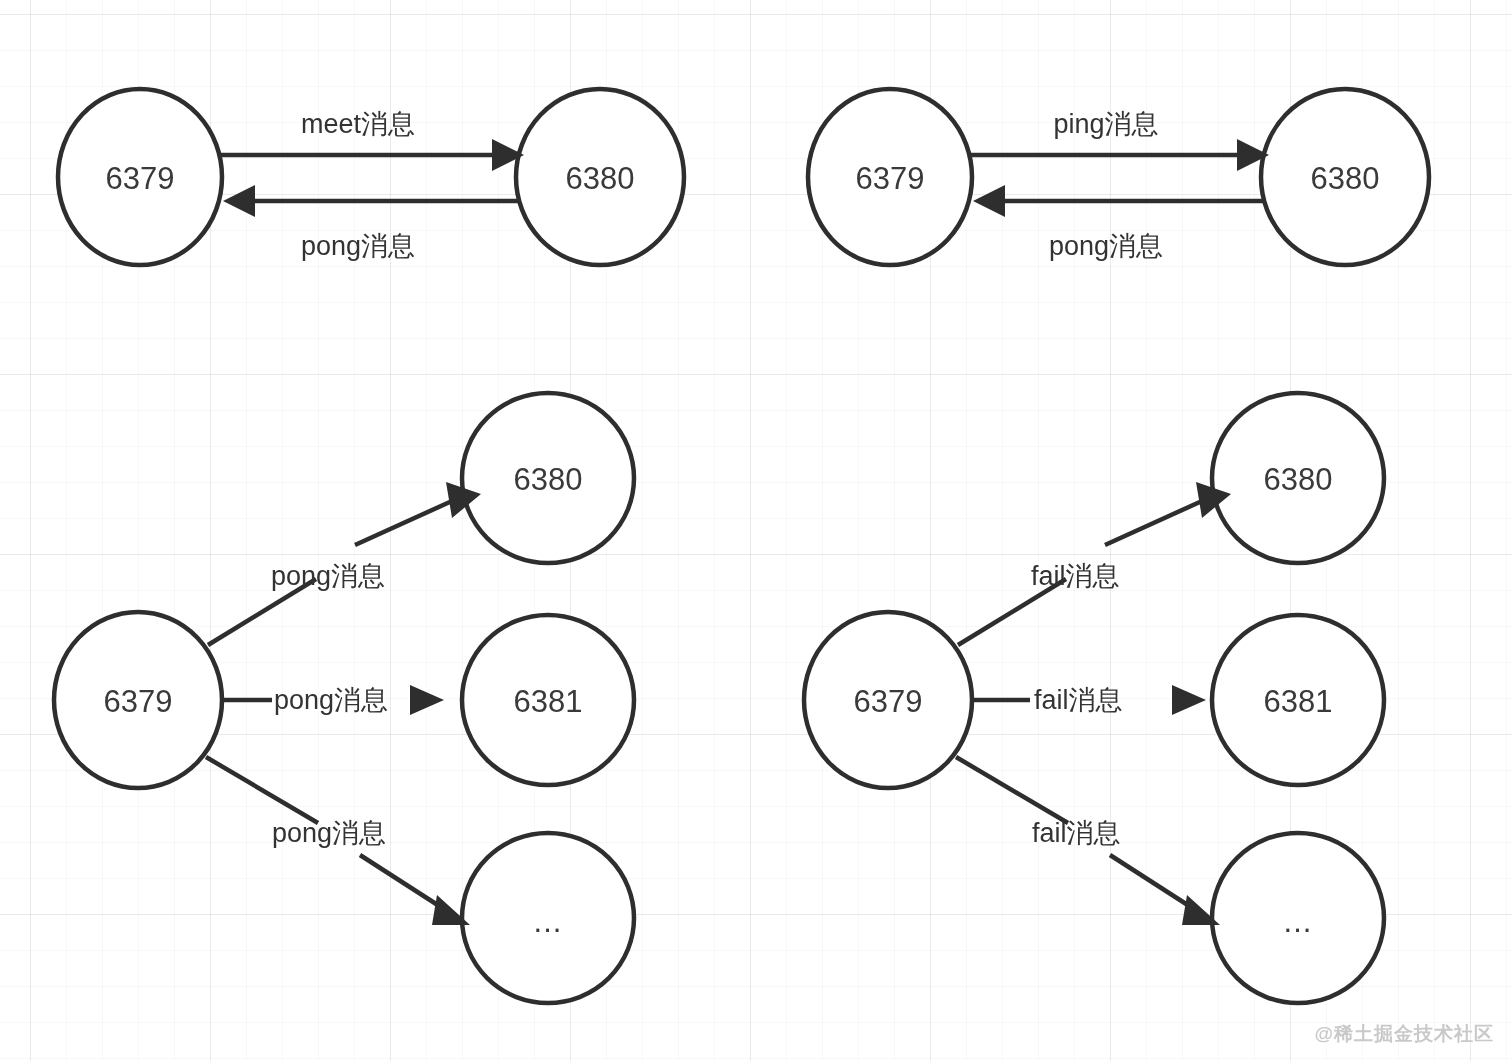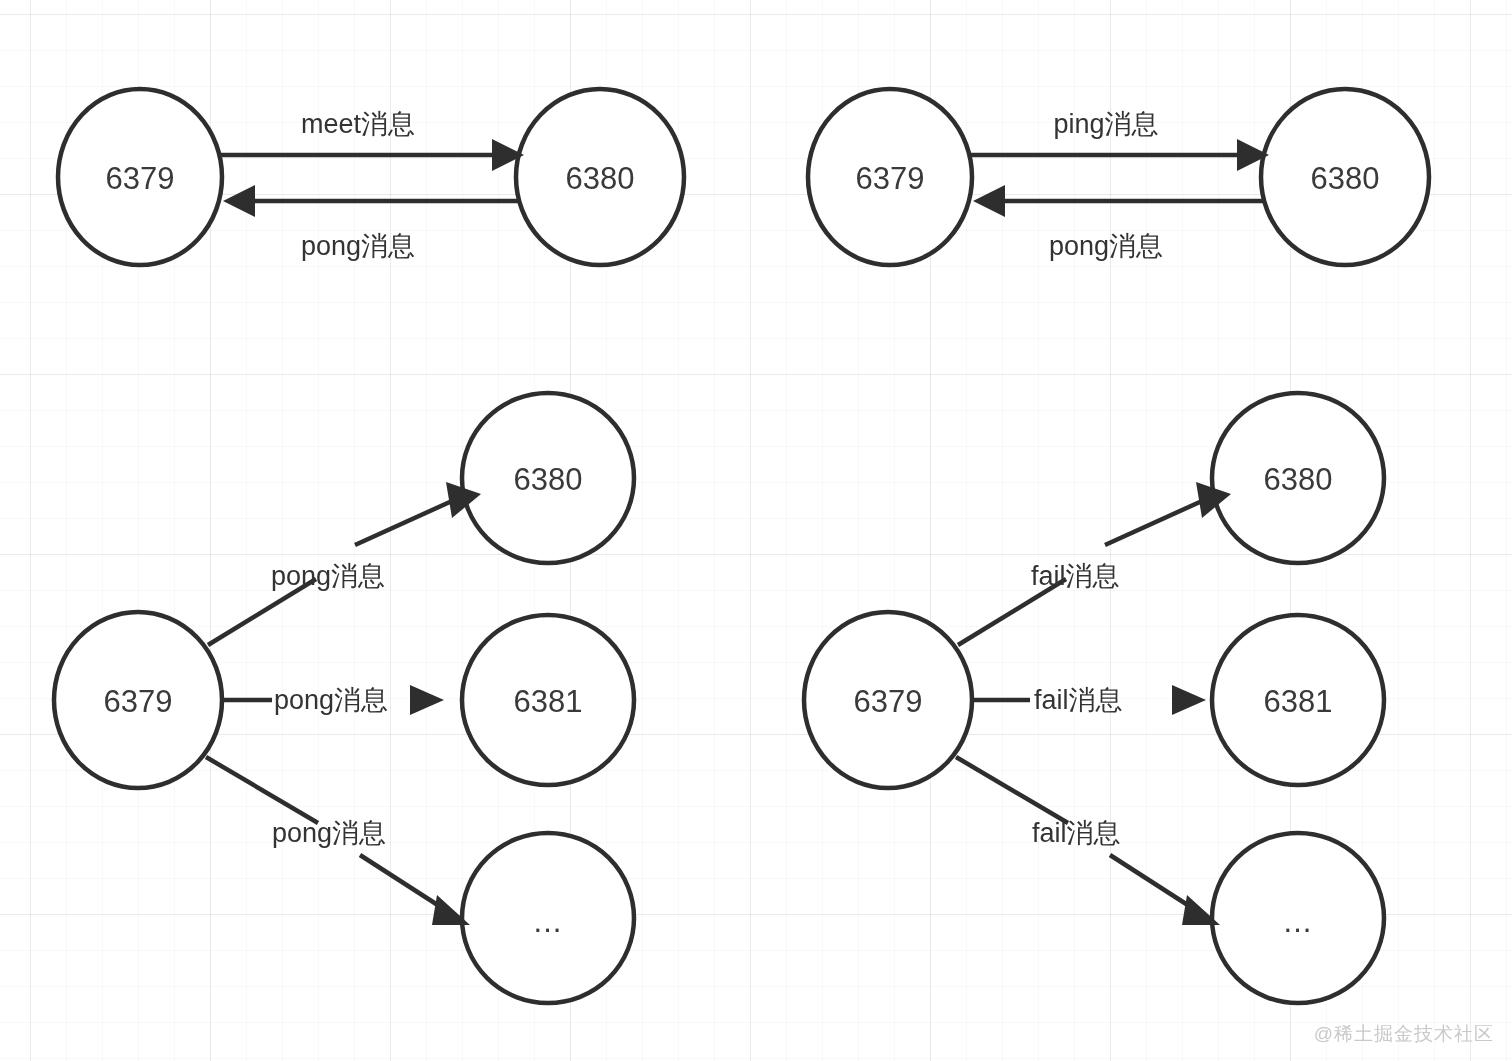--- a/index.html
+++ b/index.html
@@ -73,20 +73,21 @@
   .edge-label.start { text-anchor: start; }
   .watermark {
     position: absolute;
     right: 18px;
     bottom: 14px;
     font-family: "Liberation Sans", "DejaVu Sans", sans-serif;
     font-size: 19px;
     color: #c9c9c9;
     letter-spacing: 1px;
     user-select: none;
+    font-weight: bold;
   }
 </style>
 </head>
 <body>
 
 <div id="canvas">
 
   <svg id="diagram" viewBox="0 0 1512 1061">
 
     <g>

